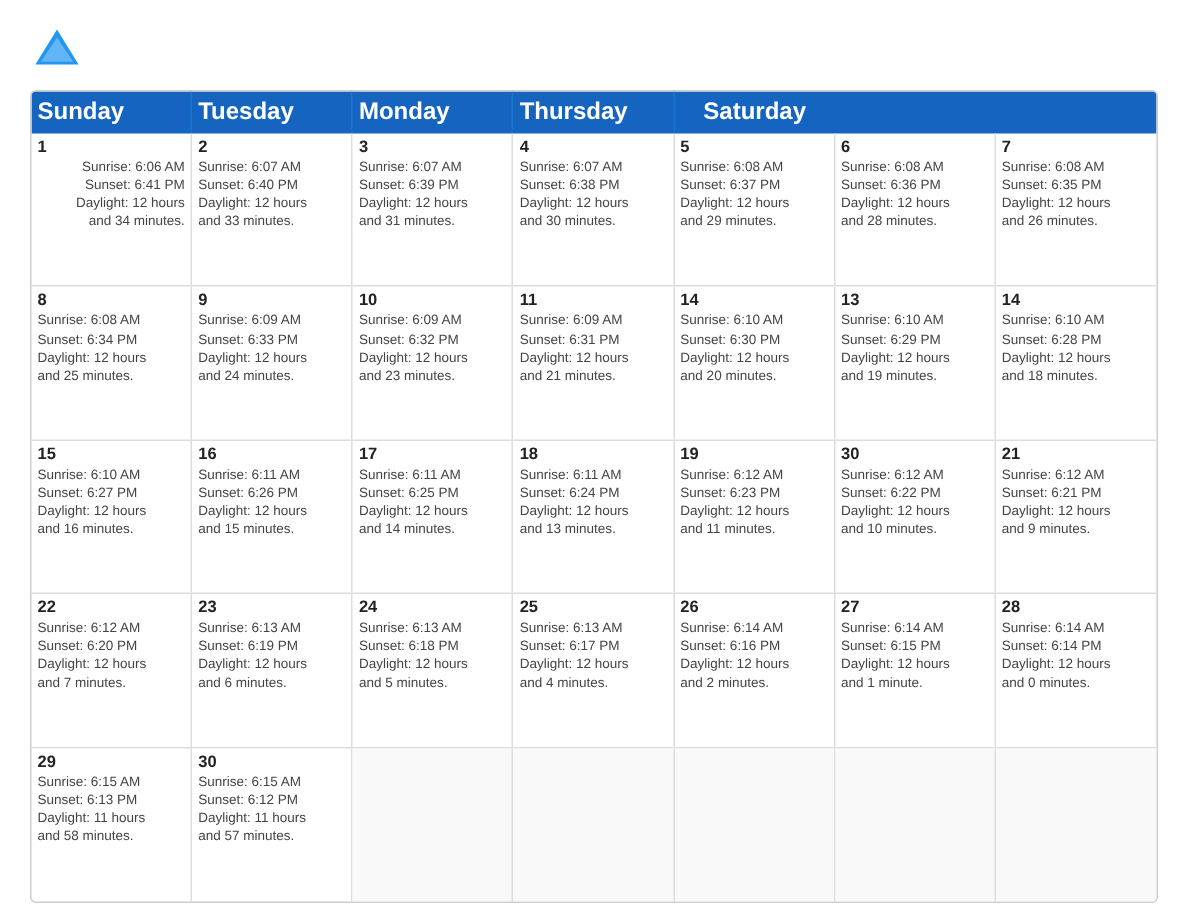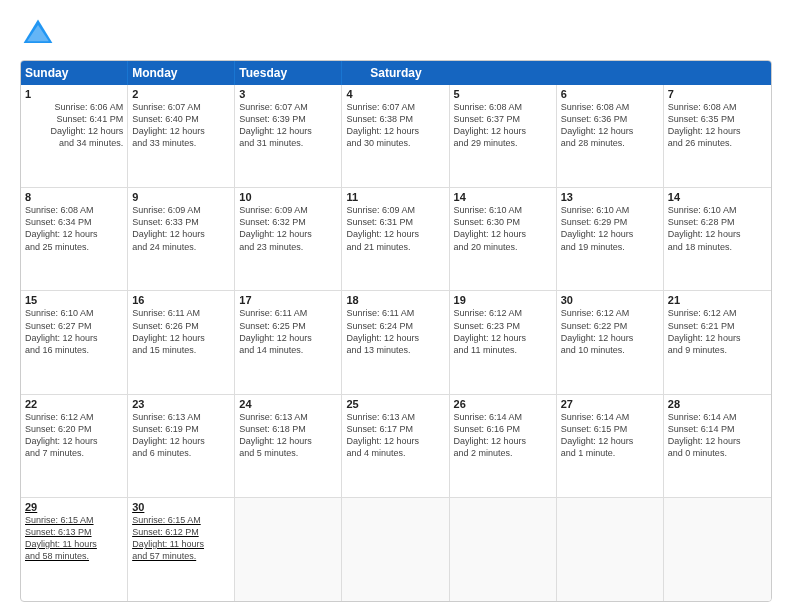--- a/index.html
+++ b/index.html
@@ -62,37 +62,37 @@
       flex-direction: column;
     }
     .cal-header {
       display: grid;
       grid-template-columns: repeat(7, 1fr);
       background: #1565C0;
     }
     .cal-header-cell {
       color: #fff;
       font-weight: bold;
-      font-size: 12px;
+      font-size: 16px;
       padding: 5px 4px;
       text-align: left;
       border-right: 1px solid #1976D2;
     }
     .cal-header-cell:last-child { border-right: none; text-align: center; }
     .cal-body {
       flex: 1;
       display: grid;
       grid-template-rows: repeat(5, 1fr);
     }
     .cal-week {
       display: grid;
       grid-template-columns: repeat(7, 1fr);
       border-bottom: 1px solid #ddd;
     }
-    .cal-week:last-child { border-bottom: none; text-decoration: underline; }
+    .cal-week:last-child { border-bottom: none; }
     .cal-cell {
       border-right: 1px solid #ddd;
       padding: 3px 4px;
       font-size: 9.5px;
       color: #333;
       vertical-align: top;
       min-height: 0;
     }
     .cal-cell:last-child { border-right: none; }
     .cal-cell.empty { background: #f9f9f9; }
@@ -125,22 +125,23 @@
     </div>
     <div class="title-block">
       <div class="month-title"></div>
       <div class="location"></div>
     </div>
   </div>
 
   <div class="calendar">
     <div class="cal-header">
     <div class="cal-header-cell">Sunday</div>
+        <div class="cal-header-cell">Tuesday</div>
         <div class="cal-header-cell">Monday</div>
-        <div class="cal-header-cell">Tuesday</div>
+        <div class="cal-header-cell">Thursday</div>
         <div class="cal-header-cell">Saturday</div>
       </div>
     <div class="cal-body" style="grid-template-rows: repeat(5, 1fr);">
     <div class="cal-week">
           <div class="cal-cell">
             <div class="day-num">1</div>
             <div class="day-info" style="white-space: pre-line; text-align: right;">Sunrise: 6:06 AM
 Sunset: 6:41 PM
 Daylight: 12 hours
 and 34 minutes.</div>

